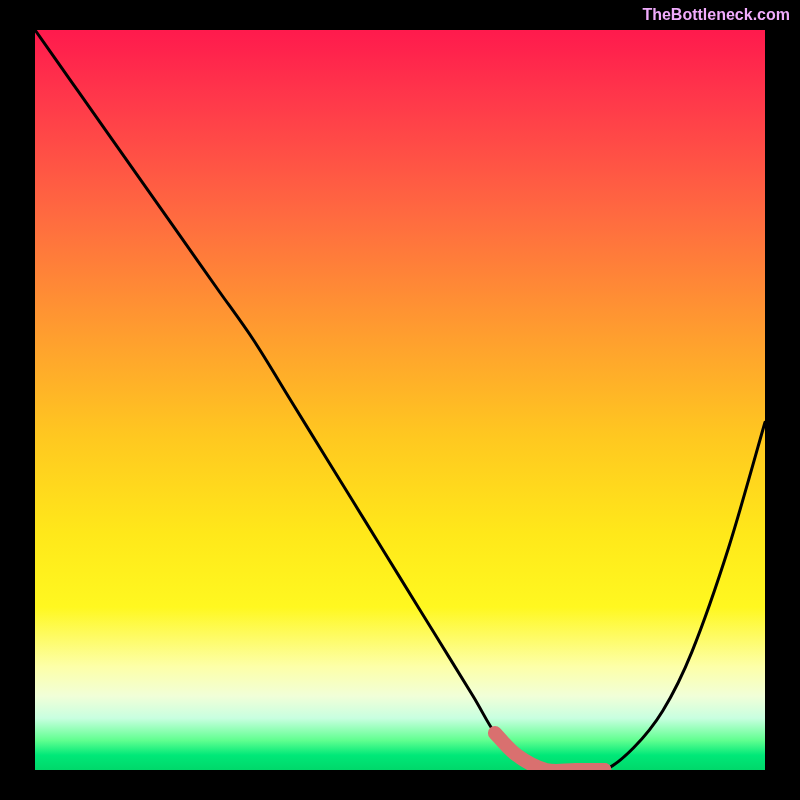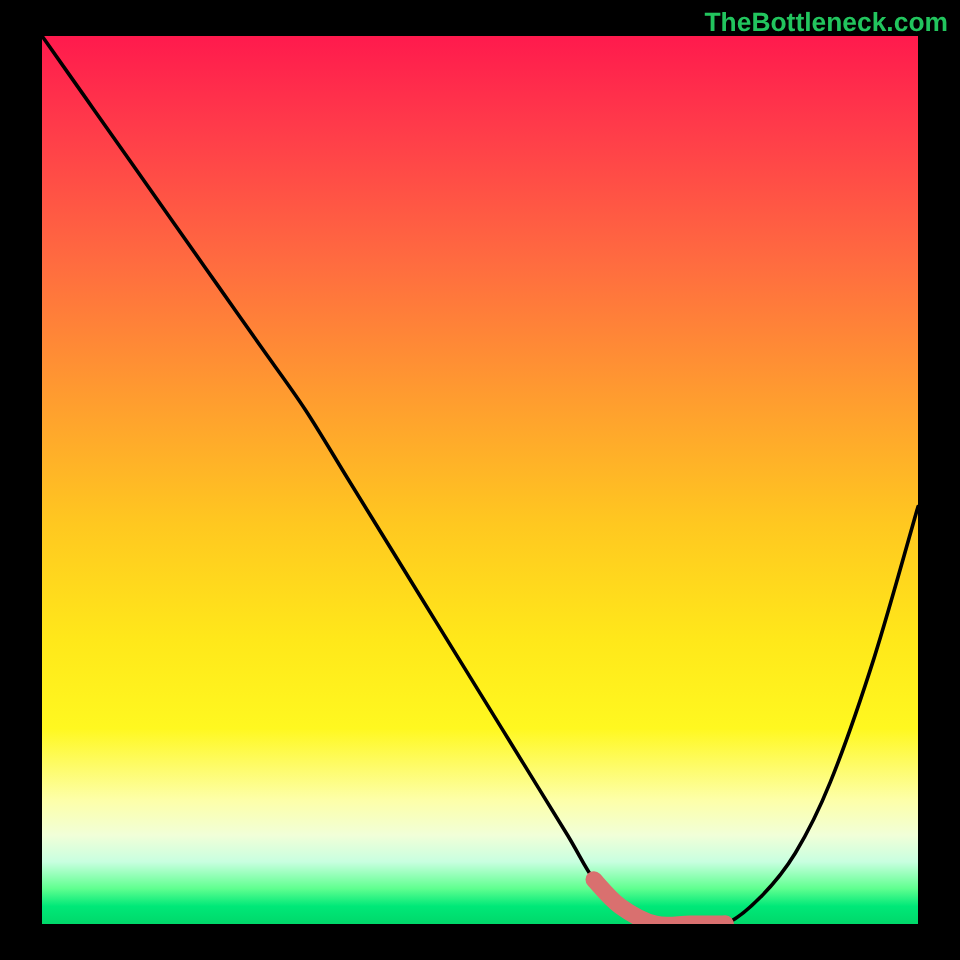--- a/index.html
+++ b/index.html
@@ -8,22 +8,22 @@
     height: 800px;
     background: #000;
     position: relative;
     font-family: Arial, sans-serif;
     overflow: hidden;
   }
   .watermark {
     position: absolute;
     top: 6px;
     right: 10px;
-    color: #22c55e;
-    font-size: 22px;
+    color: #f0abfc;
+    font-size: 16px;
     font-weight: bold;
     z-index: 10;
   }
   .plot {
     position: absolute;
     left: 35px;
     top: 30px;
     width: 730px;
     height: 740px;
   }

